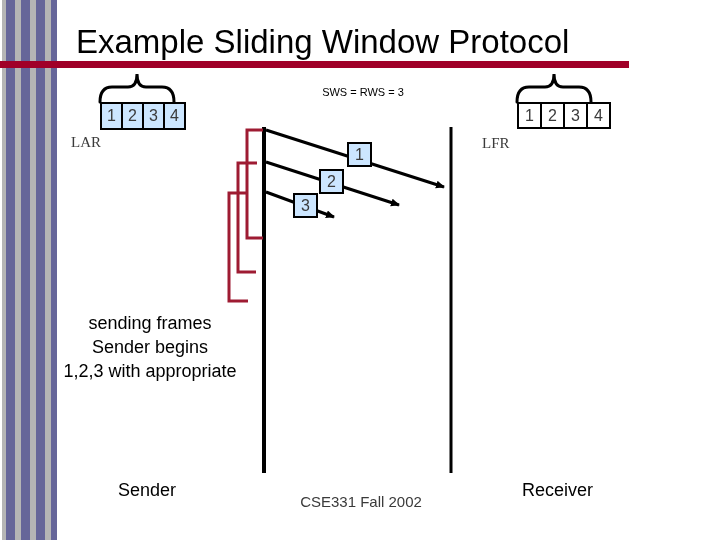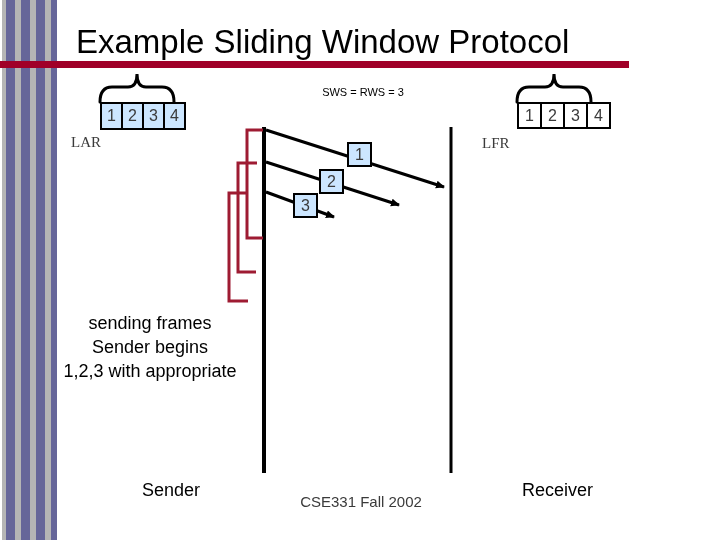--- a/index.html
+++ b/index.html
@@ -49,21 +49,21 @@
   }
   .frame-1 { left:347px; top:142px; }
   .frame-2 { left:319px; top:169px; }
   .frame-3 { left:293px; top:193px; }
   .caption {
     position:absolute; left:40px; top:311px; width:220px;
     font-size:18px; line-height:24px; text-align:center;
   }
   .caption span { display:block; }
   .endpoint-label { position:absolute; font-size:18px; }
-  .label-sender { left:118px; top:480px;margin-left:24px; }
+  .label-sender { left:118px; top:480px; }
   .label-receiver { left:522px; top:480px; }
   .footer-course {
     position:absolute; left:270px; top:493px; width:182px;
     font-size:15px; text-align:center; color:#3a3a3a;
   }
   .page-number {
     position:absolute; left:641px; top:498px; width:30px;
     font-family:"Liberation Serif", serif; font-size:14px;text-align:center;
   }
 </style>

